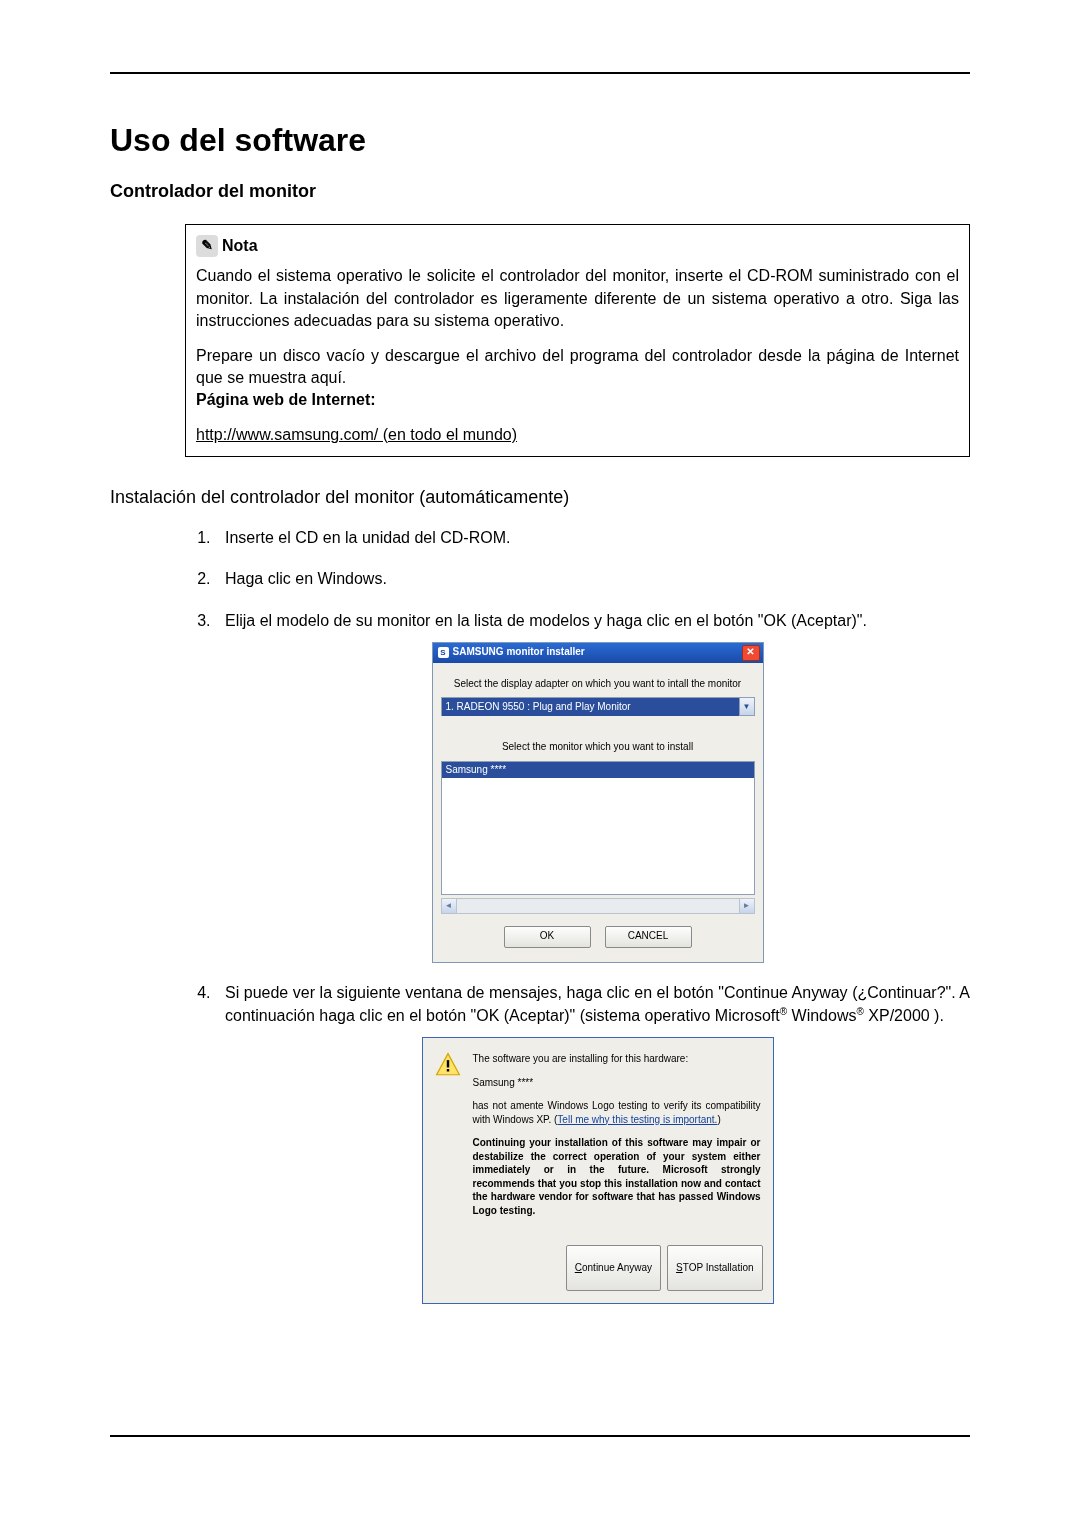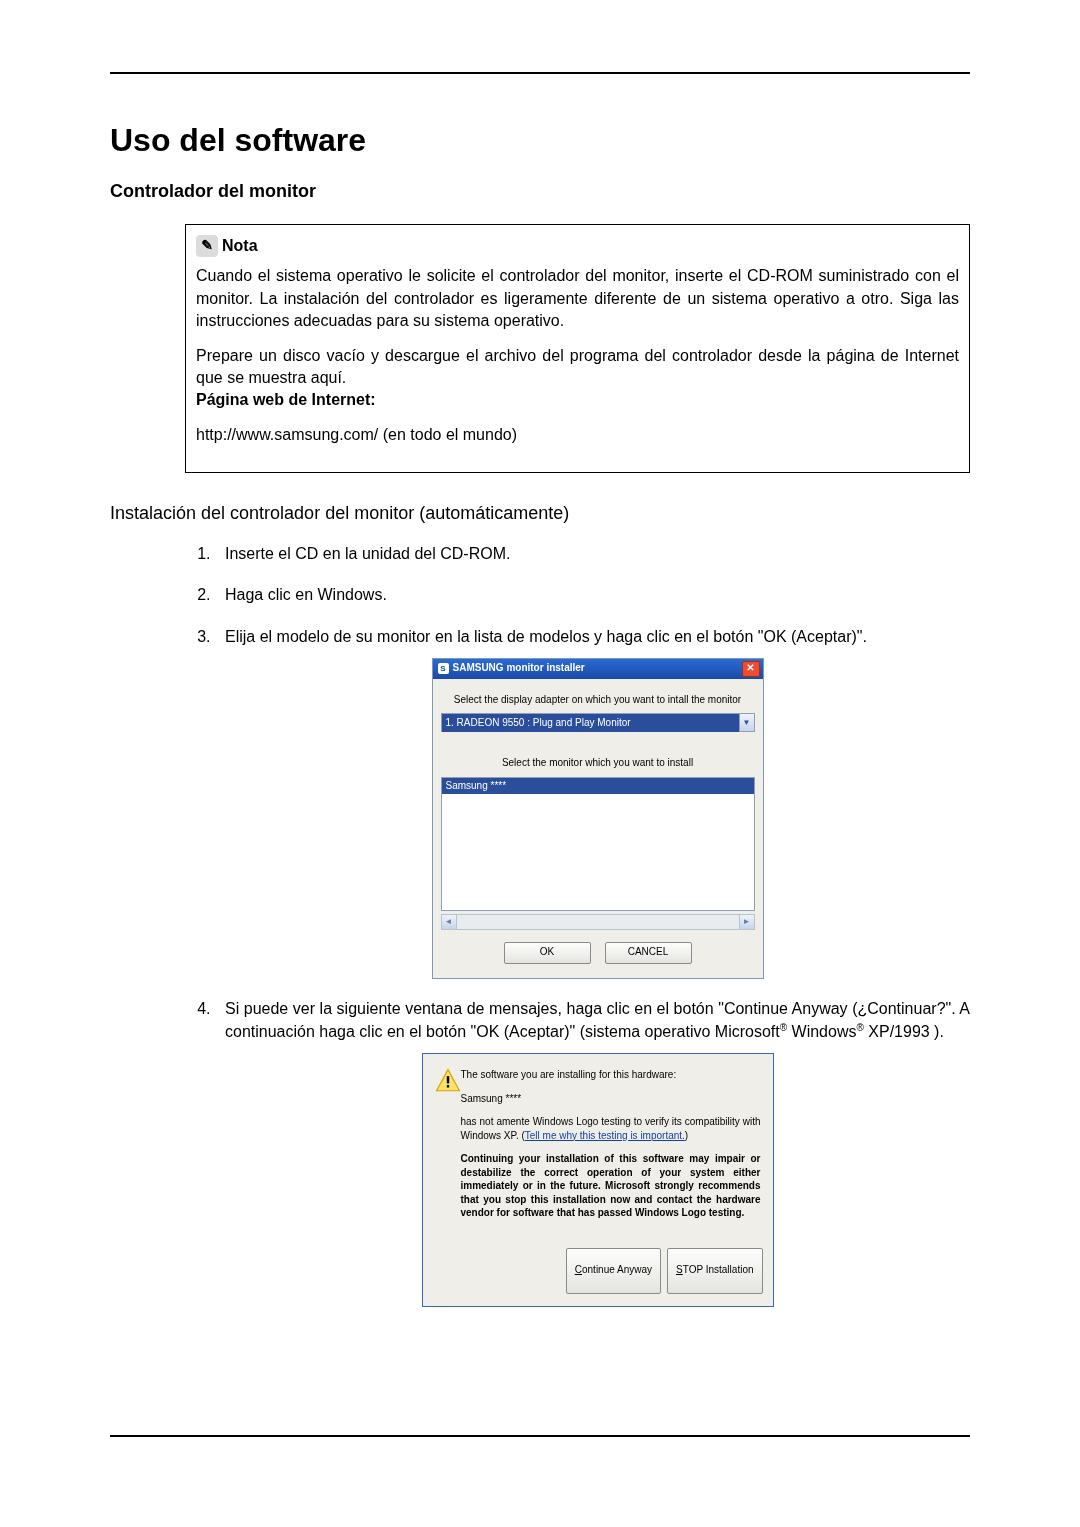--- a/index.html
+++ b/index.html
@@ -195,20 +195,21 @@
     background: linear-gradient(#2a6bd4, #1a4aa8);
     color:#fff;
     font-weight: bold;
     display:flex; align-items:center;
     padding-left: 8px;
     font-size: 12px;
   }
   .warn .body {
     display:flex;
     padding: 14px 12px 12px 12px;
+    gap: 12px;
   }
   .warn .wicon {
     width: 26px; height: 26px;
     flex: 0 0 26px;
   }
   .warn .wicon svg { width:26px; height:26px; }
   .warn .txt { flex:1; line-height: 1.35; }
   .warn .txt p { margin: 0 0 10px 0; }
   .warn .txt .link { color:#1542a0; text-decoration: underline; }
   .warn .txt .bold { font-weight: bold; }
@@ -236,21 +237,21 @@
     <div class="note-box">
       <div class="note-header">
         <span class="note-icon">✎</span>
         <span>Nota</span>
       </div>
       <p>Cuando el sistema operativo le solicite el controlador del monitor, inserte el CD-ROM suministrado con el monitor. La instalación del controlador es liger­amente diferente de un sistema operativo a otro. Siga las instrucciones adecuadas para su sistema operativo.</p>
       <p>
         <span>Prepare un disco vacío y descargue el archivo del programa del controlador desde la página de Internet que se muestra aquí.</span><br>
         <span class="bold">Página web de Internet:</span>
       </p>
-      <p style="margin-bottom:16px;">http://www.samsung.com/ (en todo el mundo)</p>
+      <p style="margin-bottom:0;text-decoration:underline;">http://www.samsung.com/ (en todo el mundo)</p>
     </div>
 
     <h3 class="sectitle">Instalación del controlador del monitor (automáticamente)</h3>
 
     <ol class="steps">
       <li>Inserte el CD en la unidad del CD-ROM.</li>
       <li>Haga clic en Windows.</li>
       <li>
         <span>Elija el modelo de su monitor en la lista de modelos y haga clic en el botón "OK (Aceptar)".</span>
 
@@ -280,21 +281,21 @@
               </div>
               <div class="btnrow">
                 <div class="btn">OK</div>
                 <div class="btn">CANCEL</div>
               </div>
             </div>
           </div>
         </div>
       </li>
       <li>
-        <span>Si puede ver la siguiente ventana de mensajes, haga clic en el botón "Continue Anyway (¿Continuar?". A continuación haga clic en el botón "OK (Aceptar)" (sistema operativo Microsoft</span><sup class="reg">®</sup><span> Windows</span><sup class="reg">®</sup><span> XP/1993 ).</span>
+        <span>Si puede ver la siguiente ventana de mensajes, haga clic en el botón "Continue Anyway (¿Continuar?". A continuación haga clic en el botón "OK (Aceptar)" (sistema operativo Microsoft</span><sup class="reg">®</sup><span> Windows</span><sup class="reg">®</sup><span> XP/2000 ).</span>
 
         <div class="dlg-wrap">
           <div class="warn">
             <div class="body">
               <div class="wicon">
                 <svg viewBox="0 0 32 32">
                   <polygon points="16,2 30,28 2,28" fill="#ffe36a" stroke="#d6a500" stroke-width="1.5"></polygon>
                   <rect x="14.5" y="10" width="3" height="9" fill="#000"></rect>
                   <rect x="14.5" y="21" width="3" height="3" fill="#000"></rect>
                 </svg>

